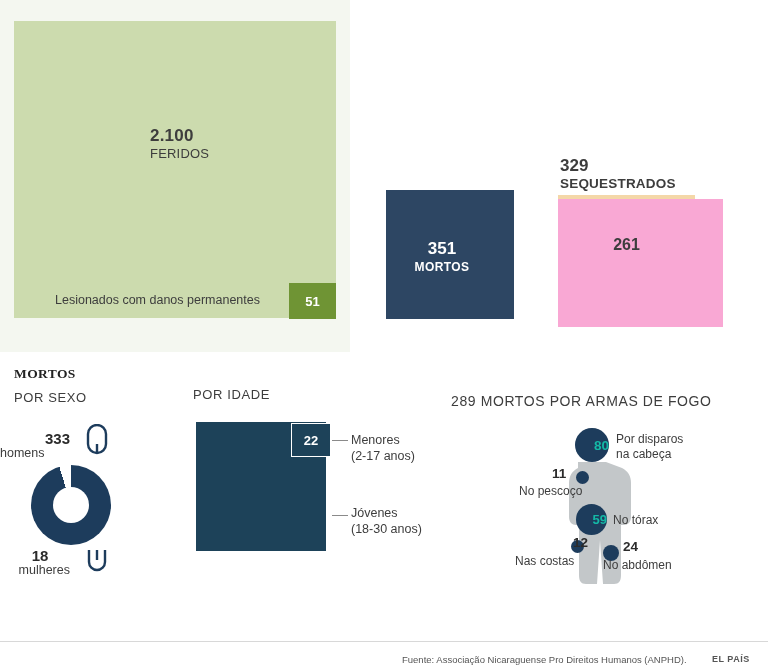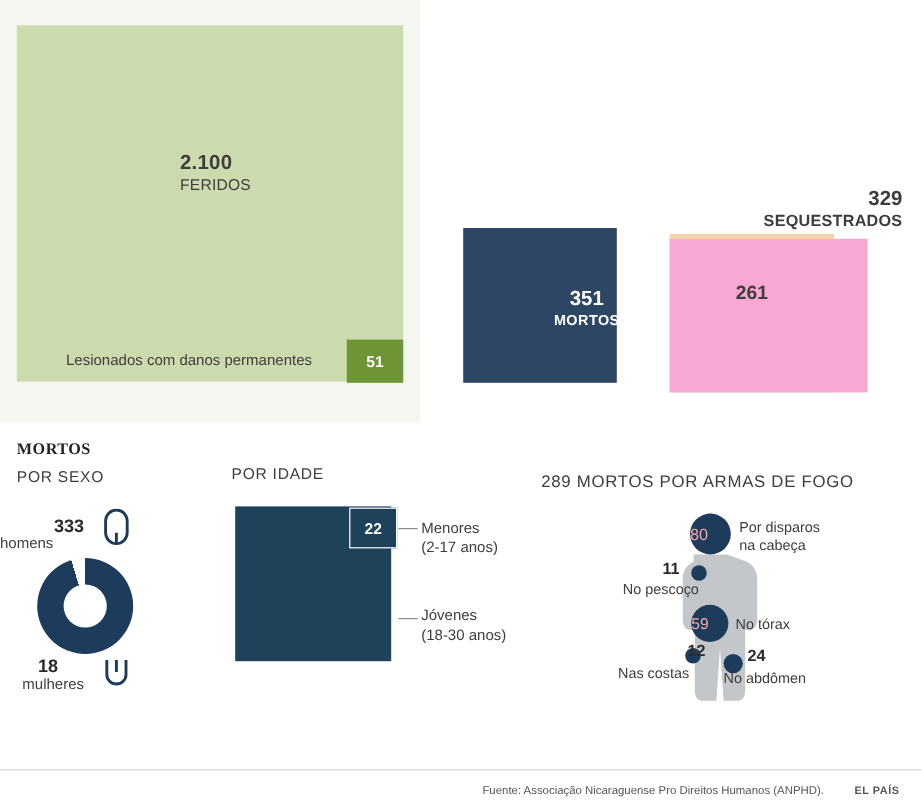--- a/index.html
+++ b/index.html
@@ -96,39 +96,38 @@
     background: #2d4663;
   }
   .mortos-inner {
     position: absolute;
     left: 0;
     top: 48px;
     width: 112px;
     text-align: center;
     color: #ffffff;
     line-height: 1.3;
-    padding-left: 47px;
   }
   .mortos-num {
     font-size: 17px;
     font-weight: bold;
   }
   .mortos-cap {
     font-size: 12px;
     font-weight: bold;
     letter-spacing: .4px;
   }
 
   
   .seq-title {
     position: absolute;
     left: 560px;
     top: 155px;
     width: 192px;
-    text-align: right;
+    text-align: left;
     line-height: 1.25;
   }
   .seq-num {
     font-size: 17px;
     font-weight: bold;
     color: #3d3d3d;
   }
   .seq-cap {
     font-size: 13.5px;
     font-weight: bold;
@@ -324,25 +323,25 @@
     position: absolute;
     left: 520px;
     top: 418px;
     width: 230px;
     height: 215px;
   }
   .dot {
     position: absolute;
     border-radius: 50%;
     background: #1d3c5c;
-    color: #fca5a5;
+    color: #14b8a6;
     display: flex;
     align-items: center;
-    justify-content: flex-start;
-    font-weight: normal;
+    justify-content: flex-end;
+    font-weight: bold;
   }
   .dot-lg { width: 34px; height: 34px; font-size: 13.5px; }
   .dot-md { width: 31px; height: 31px; font-size: 13px; }
   .dot-sm { width: 13px; height: 13px; font-size: 0; }
   .body-lbl {
     position: absolute;
     font-size: 12px;
     color: #3d3d3d;
     line-height: 1.25;
   }

